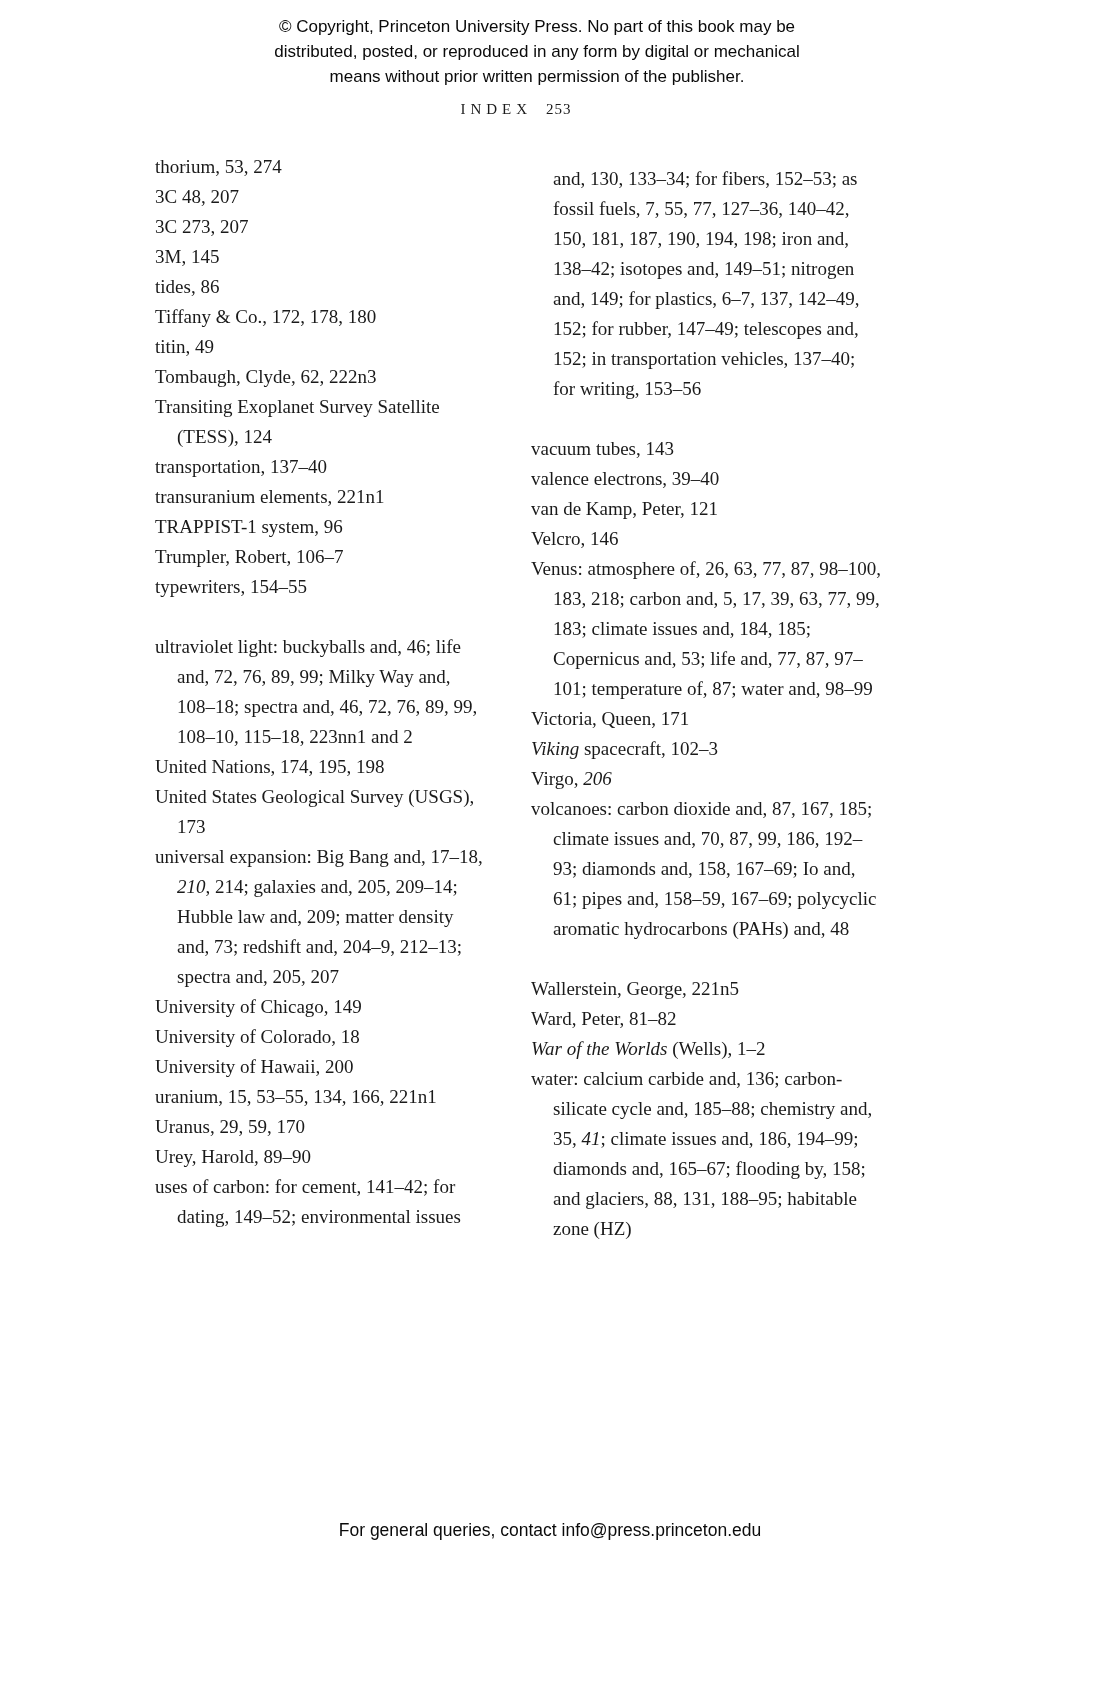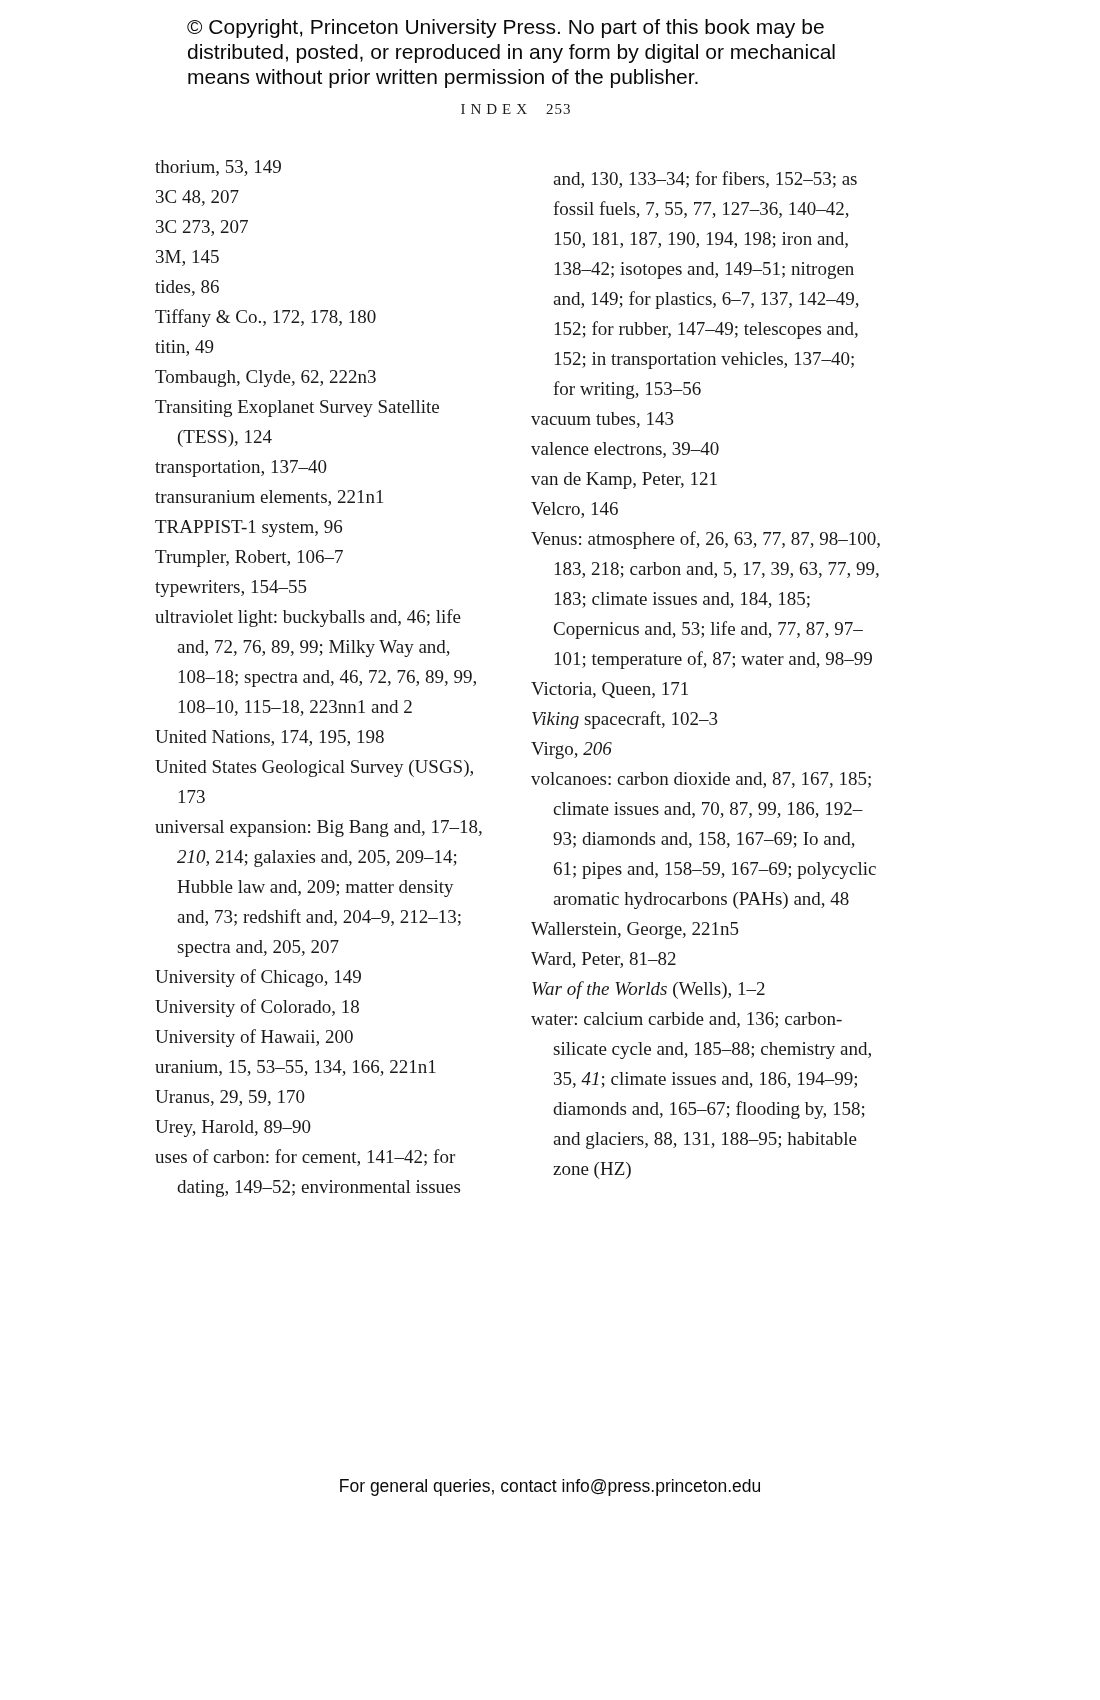--- a/index.html
+++ b/index.html
@@ -9,26 +9,27 @@
     }
     body {
       position: relative;
       width: 1100px;
       height: 1700px;
       color: #111111;
       overflow: hidden;
     }
     .copyright {
       font-family: "Liberation Sans", sans-serif;
-      font-size: 21px;
+      font-size: 17px;
       line-height: 25px;
       color: #0a0a0a;
       margin: 14px 0 0 187px;
       width: 700px;
       white-space: pre-line;
+      text-align: center;
     }
     .page-header {
       font-family: "Liberation Serif", serif;
       font-size: 15px;
       color: #1a1a1a;
       text-align: center;
       margin-top: 12px;
       margin-left: 155px;
       width: 722px;
     }
@@ -55,28 +56,29 @@
     .col-right { width: 350px; }
     .entry {
       padding-left: 22px;
       text-indent: -22px;
     }
     .entry.cont {
       text-indent: 0;
       margin-top: 12px;
     }
     .entry.gap {
+      margin-top: 30px;
     }
     .entry i {
       font-style: italic;
     }
     .footer {
       position: absolute;
       left: 0;
-      top: 1476px;
+      top: 1520px;
       width: 1100px;
       text-align: center;
       font-family: "Liberation Sans", sans-serif;
       font-size: 17.5px;
       color: #0a0a0a;
     }
     .footer a {
       color: #0a0a0a;
       text-decoration: none;
     }
@@ -89,21 +91,21 @@
   <div class="copyright">© Copyright, Princeton University Press. No part of this book may be
 distributed, posted, or reproduced in any form by digital or mechanical
 means without prior written permission of the publisher.</div>
 
   <div class="page-header">
     <span class="idx-word">INDEX</span><span class="idx-page">253</span>
   </div>
 
   <div class="columns">
     <div class="col-left" id="col-left">
-        <div class="entry"><span>thorium, 53, 149</span></div>
+        <div class="entry"><span>thorium, 53, 274</span></div>
         <div class="entry"><span>3C 48, 207</span></div>
         <div class="entry"><span>3C 273, 207</span></div>
         <div class="entry"><span>3M, 145</span></div>
         <div class="entry"><span>tides, 86</span></div>
         <div class="entry"><span>Tiffany &amp; Co., 172, 178, 180</span></div>
         <div class="entry"><span>titin, 49</span></div>
         <div class="entry"><span>Tombaugh, Clyde, 62, 222n3</span></div>
         <div class="entry"><span>Transiting Exoplanet Survey Satellite (TESS), 124</span></div>
         <div class="entry"><span>transportation, 137–40</span></div>
         <div class="entry"><span>transuranium elements, 221n1</span></div>

